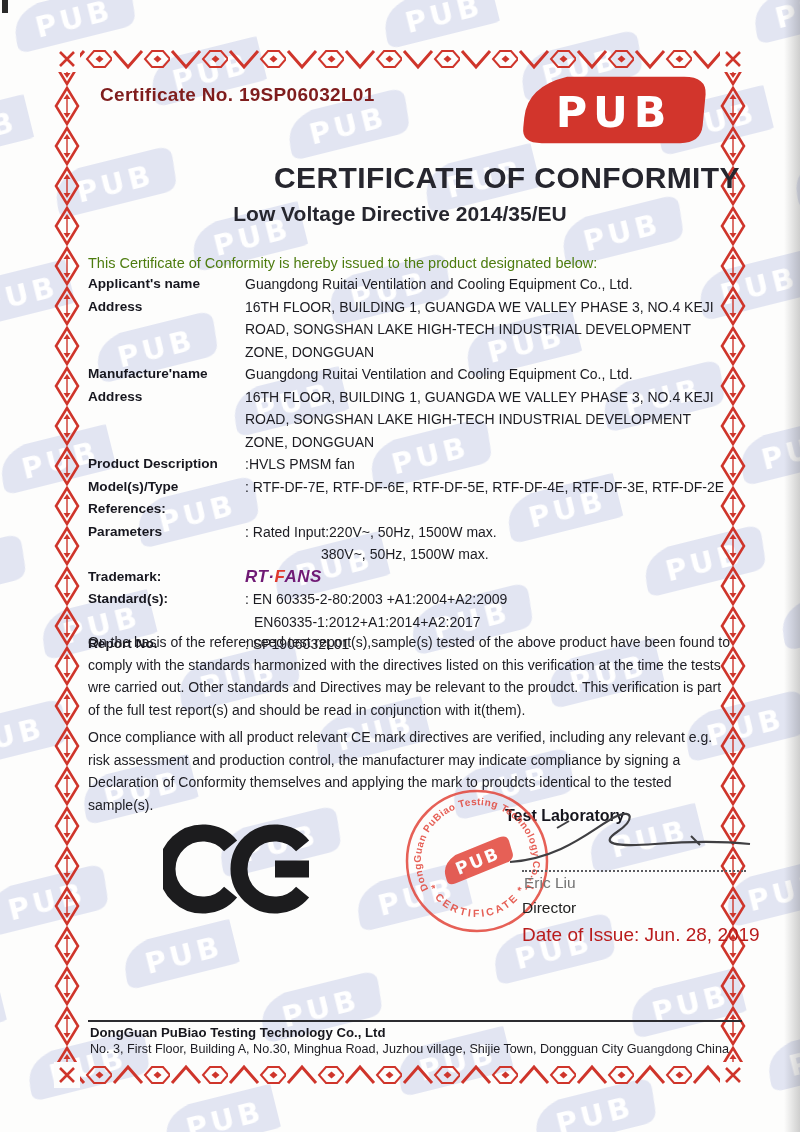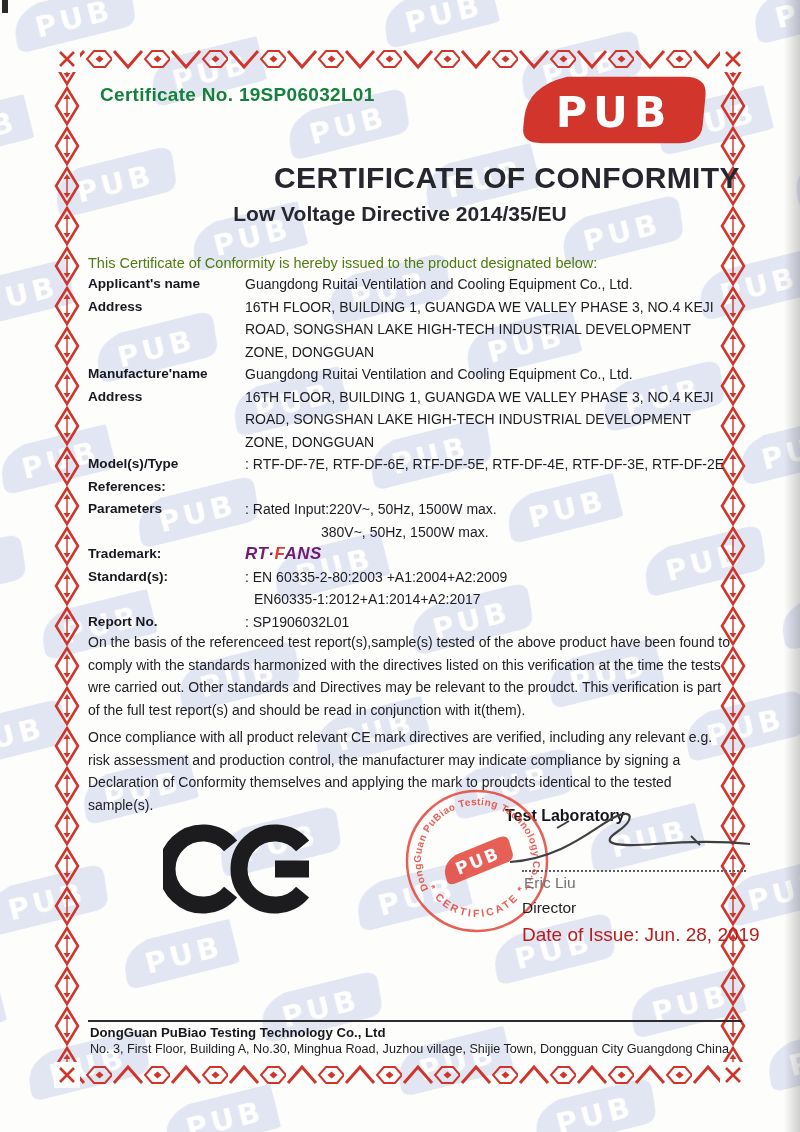--- a/index.html
+++ b/index.html
@@ -17,21 +17,21 @@
   .b-left{left:54px;top:46px;}
   .b-right{left:720px;top:46px;}
   .b-corner{position:absolute;z-index:2;width:26px;height:26px;background:#fdfdfc;}
   .c-tl{left:54px;top:46px;} .c-tr{left:720px;top:46px;}
   .c-bl{left:54px;top:1062px;} .c-br{left:720px;top:1062px;}
 
   .scan-edge{position:absolute;right:0;top:0;bottom:0;width:16px;z-index:3;
     background:linear-gradient(to right, rgba(0,0,0,0), rgba(40,40,40,0.22));}
   .scan-mark{position:absolute;left:2px;top:0;width:6px;height:13px;background:#2a2a2a;z-index:3;}
 
-  .cert-no{left:100px;top:84px;font-size:19px;font-weight:bold;color:#15803d;letter-spacing:0.3px;text-align:center;}
+  .cert-no{left:100px;top:84px;font-size:19px;font-weight:bold;color:#7f1d1d;letter-spacing:0.3px;text-align:center;}
   .logo-top{left:487px;top:71px;}
 
   .title-block{left:60px;top:161px;width:680px;text-align:center;}
   .title-main{margin:0;font-size:30px;font-weight:bold;color:#26262e;letter-spacing:0.4px;text-align:right;}
   .title-sub{margin:7px 0 0 0;font-size:21px;font-weight:bold;color:#26262e;}
 
   .intro{left:88px;top:255px;font-size:14.5px;color:#4d7c0f;}
 
   .fields{left:88px;top:273px;width:656px;}
   .frow{display:grid;grid-template-columns:157px 1fr;}
@@ -158,20 +158,24 @@
     </div>
     <div class="frow">
       <span class="lbl"></span>
       <span class="val">ROAD, SONGSHAN LAKE HIGH-TECH INDUSTRIAL DEVELOPMENT</span>
     </div>
     <div class="frow">
       <span class="lbl"></span>
       <span class="val">ZONE, DONGGUAN</span>
     </div>
     <div class="frow">
+      <span class="lbl">Product Description</span>
+      <span class="val">:HVLS PMSM fan</span>
+    </div>
+    <div class="frow">
       <span class="lbl">Model(s)/Type References:</span>
       <span class="val">: RTF-DF-7E, RTF-DF-6E, RTF-DF-5E, RTF-DF-4E, RTF-DF-3E, RTF-DF-2E</span>
     </div>
     <div class="frow">
       <span class="lbl">Parameters</span>
       <span class="val">: Rated Input:220V~, 50Hz, 1500W max.</span>
     </div>
     <div class="frow">
       <span class="lbl"></span>
       <span class="val ind-params">380V~, 50Hz, 1500W max.</span>

